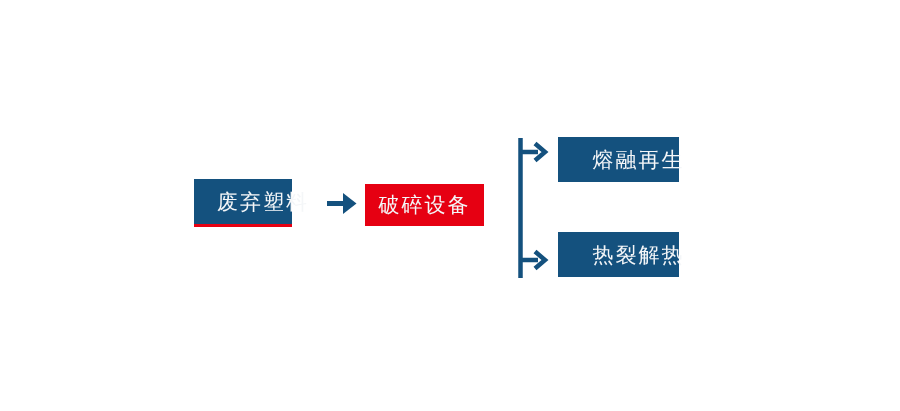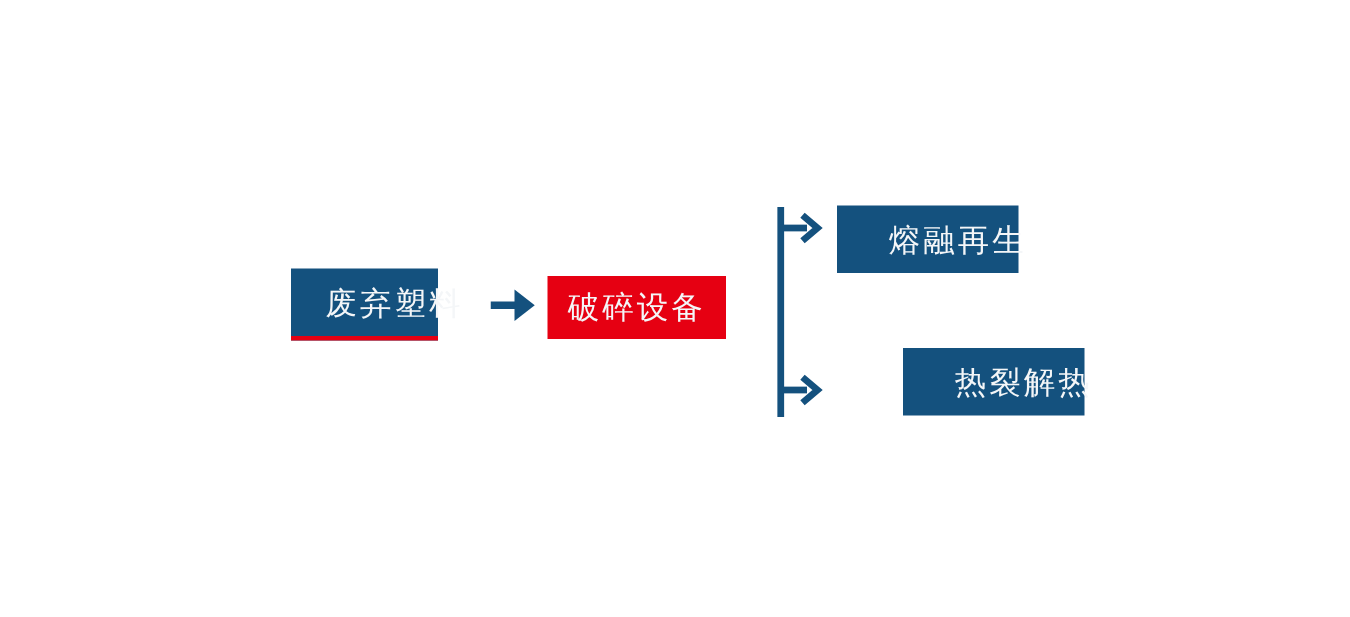--- a/index.html
+++ b/index.html
@@ -38,21 +38,21 @@
   #node-crusher {
     left: 365px; top: 184px;
     width: 119px; height: 42px;
   }
   #node-melt {
     left: 558px; top: 137px;
     width: 121px; height: 45px;
   }
   #node-pyro {
     left: 558px; top: 232px;
-    width: 121px; height: 45px; margin-left: 44px;
+    width: 121px; height: 45px;
   }
   .svg-abs { position: absolute; display: block; }
 </style>
 </head>
 <body>
 
 <div class="canvas">
 
   <div id="node-source" class="node blue">
     <span>废弃塑料</span>

